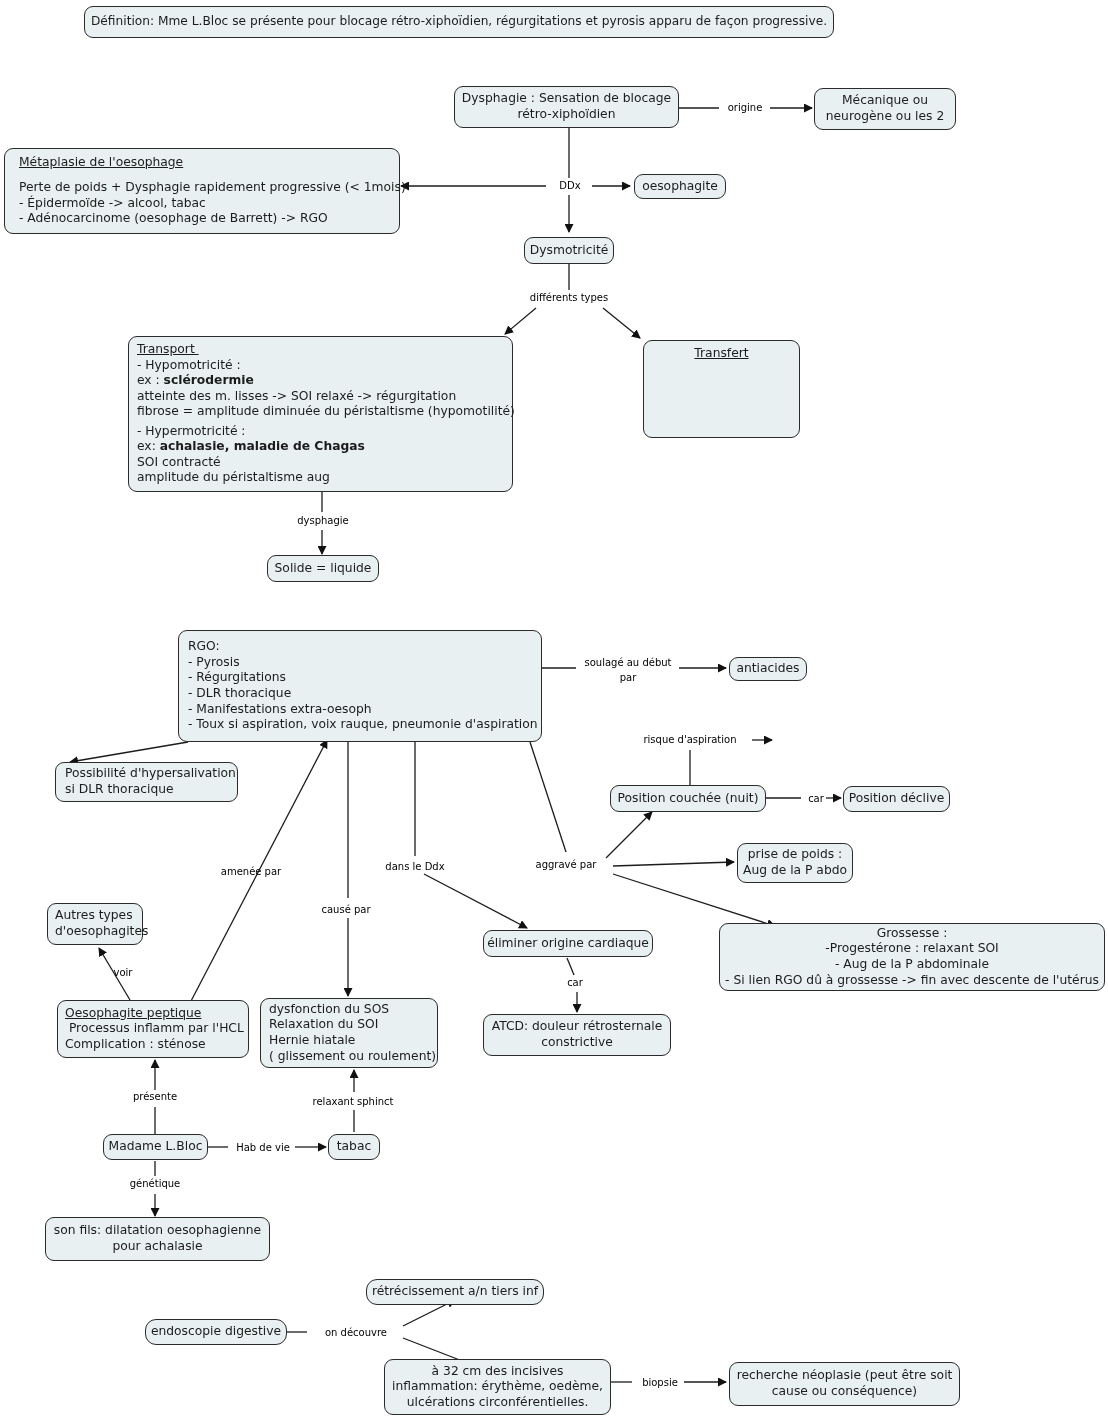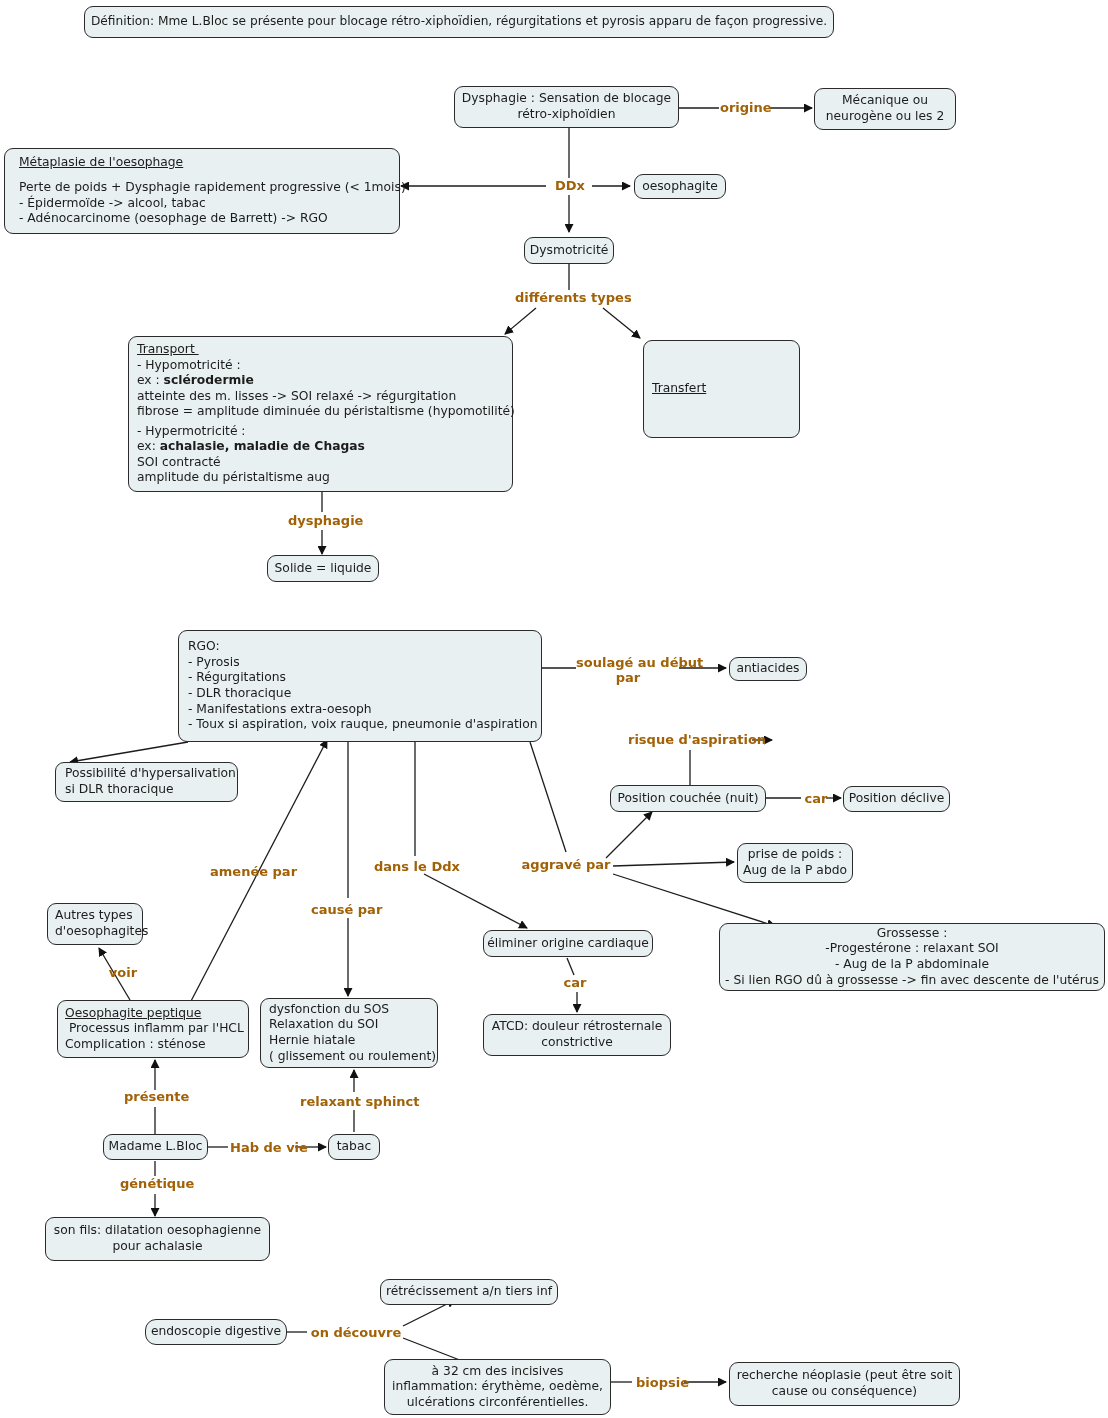--- a/index.html
+++ b/index.html
@@ -47,27 +47,26 @@
     justify-content: flex-start;
   }
   .node .u {
     text-decoration: underline;
   }
   .node .b {
     font-weight: bold;
   }
   .edge-label {
     position: absolute;
-    color: #a16207;
-    font-size: 13px;
+    color: #000000;
+    font-size: 10px;
     line-height: 15px;
     background: transparent;
     white-space: pre;
     text-align: center;
-    font-weight: bold;
   }
 </style>
 </head>
 <body>
 
 <div id="canvas">
 
   <svg class="edges" viewBox="0 0 1108 1418">
     <defs>
       <marker id="ah" markerWidth="9" markerHeight="9" refX="8" refY="4.5" orient="auto" markerUnits="userSpaceOnUse">
@@ -187,21 +186,21 @@
     <span><span>ex : </span><span class="b">sclérodermie</span></span>
     <span>atteinte des m. lisses -&gt; SOI relaxé -&gt; régurgitation</span>
     <span>fibrose = amplitude diminuée du péristaltisme (hypomotilité)</span>
     <span style="height:15px;"></span>
     <span>- Hypermotricité :</span>
     <span><span>ex: </span><span class="b">achalasie, maladie de Chagas</span></span>
     <span>SOI contracté</span>
     <span>amplitude du péristaltisme aug</span>
   </div>
 
-  <div class="node left" style="left:643px; top:340px; width:157px; height:98px; flex-direction:column; align-items:flex-start; justify-content:center; padding:5px 8px;">
+  <div class="node left" style="left:643px; top:340px; width:157px; height:98px; flex-direction:row; align-items:flex-start; justify-content:center; padding:5px 8px;">
     <span class="u">Transfert</span>
   </div>
 
   <div class="node" style="left:267px; top:555px; width:112px; height:27px;">
     <span>Solide = liquide</span>
   </div>
 
   <div class="node left" style="left:178px; top:630px; width:364px; height:112px; padding:6px 9px;">
     <span>RGO:
 - Pyrosis
@@ -274,21 +273,21 @@
 
   <div class="node" style="left:328px; top:1134px; width:52px; height:26px;">
     <span>tabac</span>
   </div>
 
   <div class="node" style="left:45px; top:1217px; width:225px; height:44px;">
     <span>son fils: dilatation oesophagienne
 pour achalasie</span>
   </div>
 
-  <div class="node" style="left:380px; top:1279px; width:178px; height:26px;">
+  <div class="node" style="left:366px; top:1279px; width:178px; height:26px;border-radius:11px;">
     <span>rétrécissement a/n tiers inf</span>
   </div>
 
   <div class="node" style="left:145px; top:1319px; width:142px; height:26px;border-radius:11px;">
     <span>endoscopie digestive</span>
   </div>
 
   <div class="node" style="left:384px; top:1359px; width:227px; height:56px;">
     <span>à 32 cm des incisives
 inflammation: érythème, oedème,

